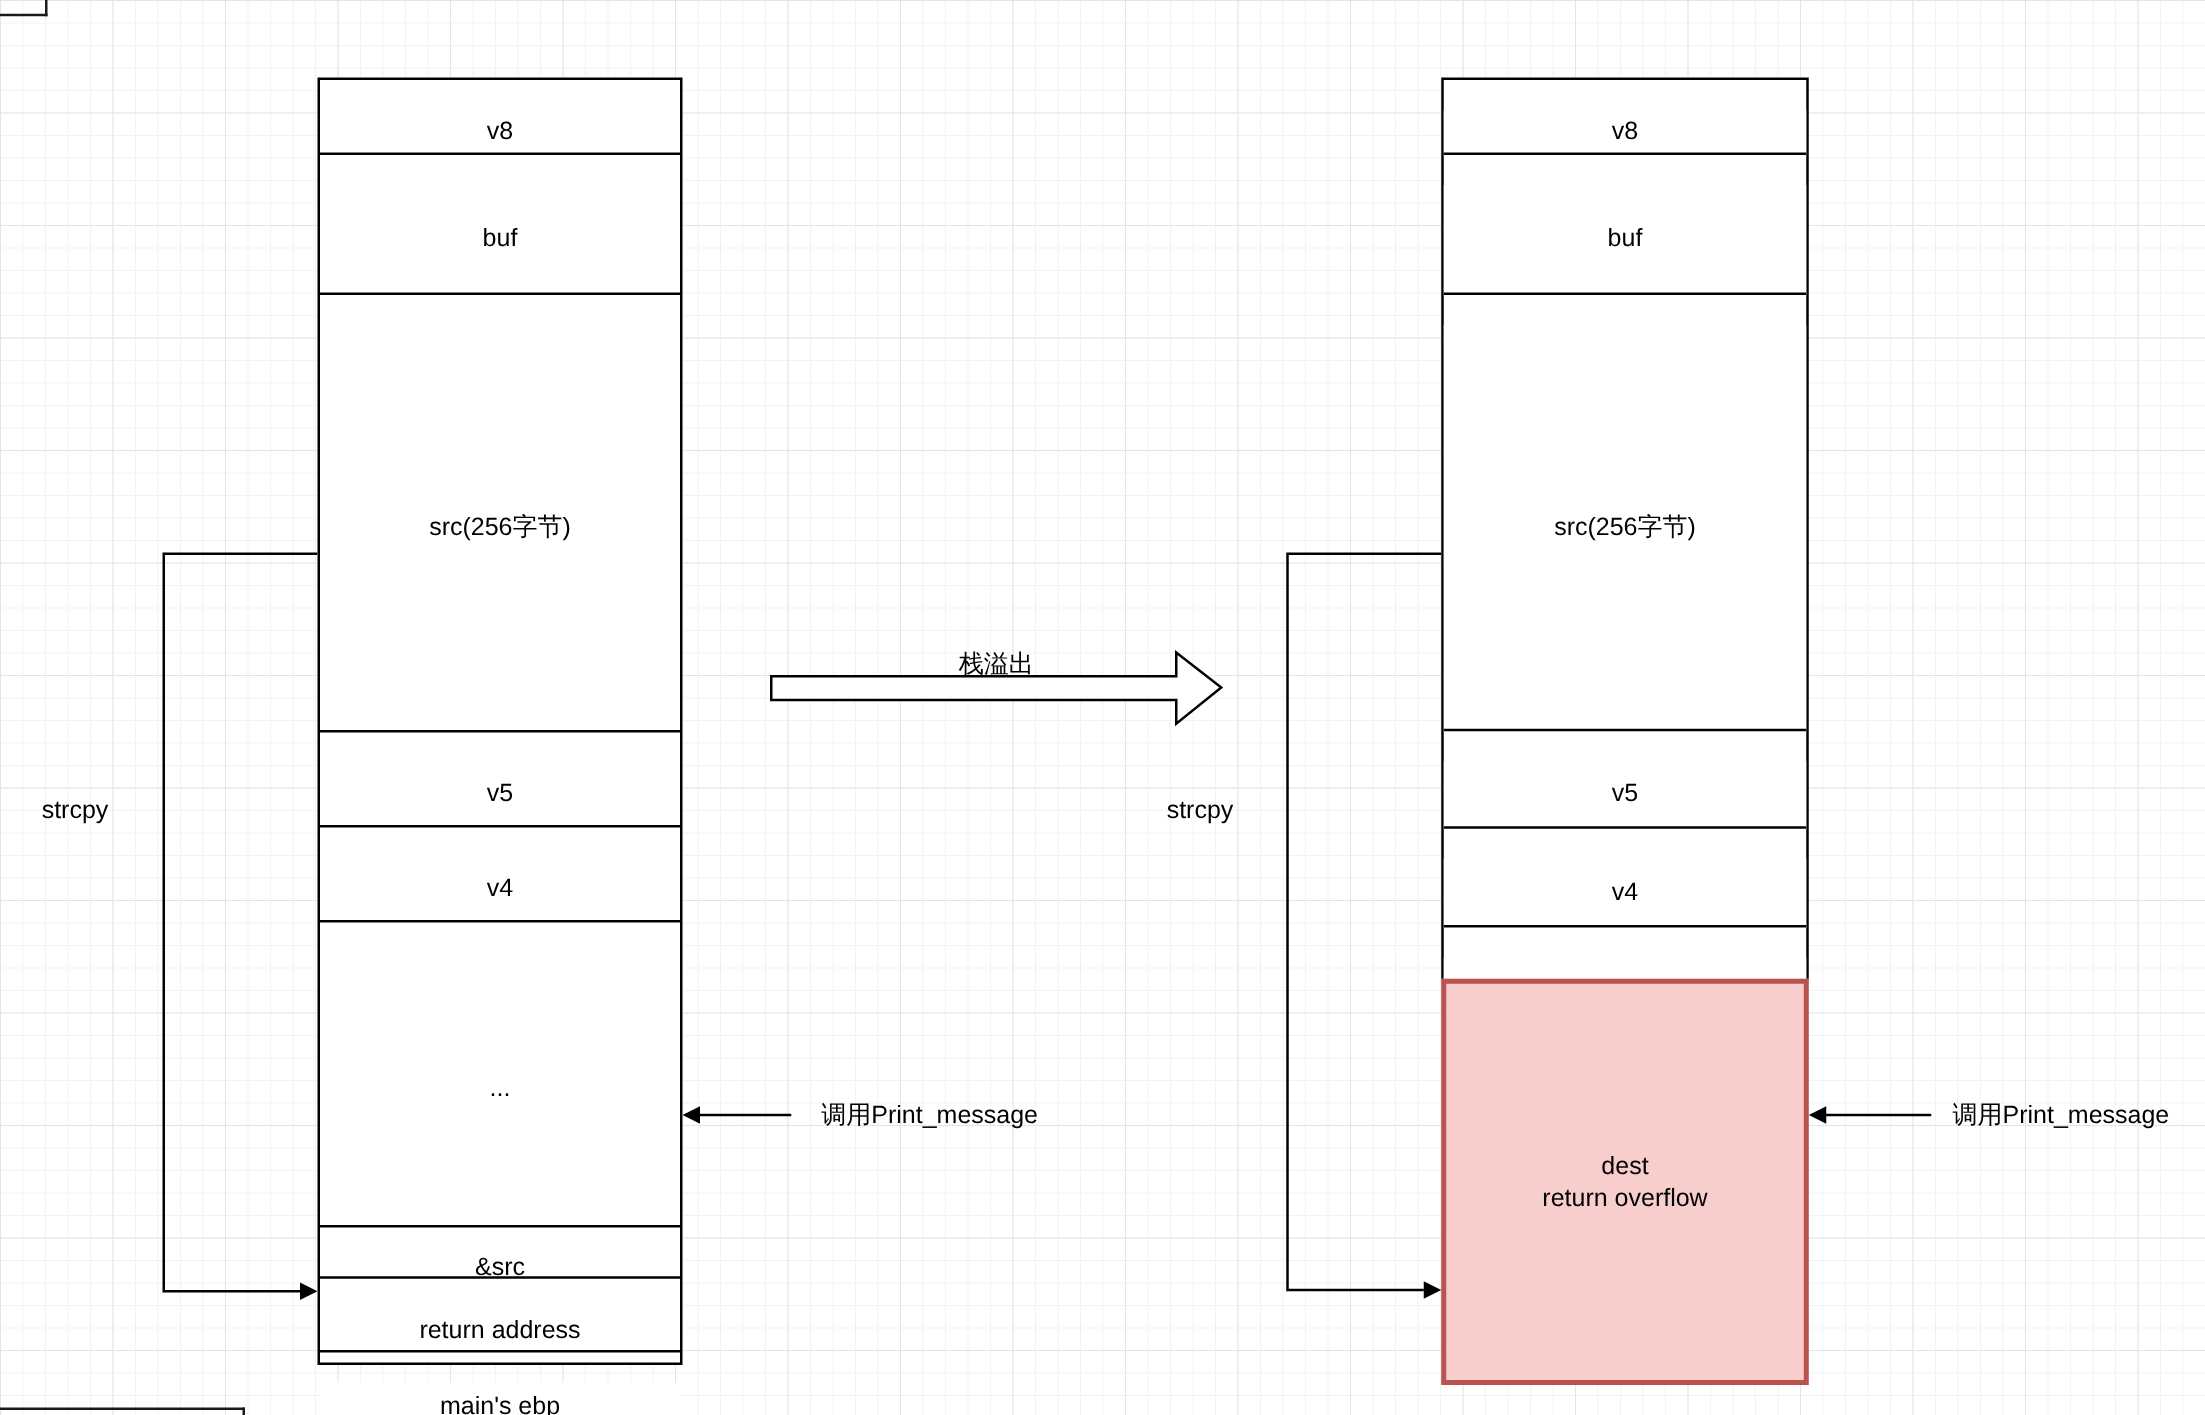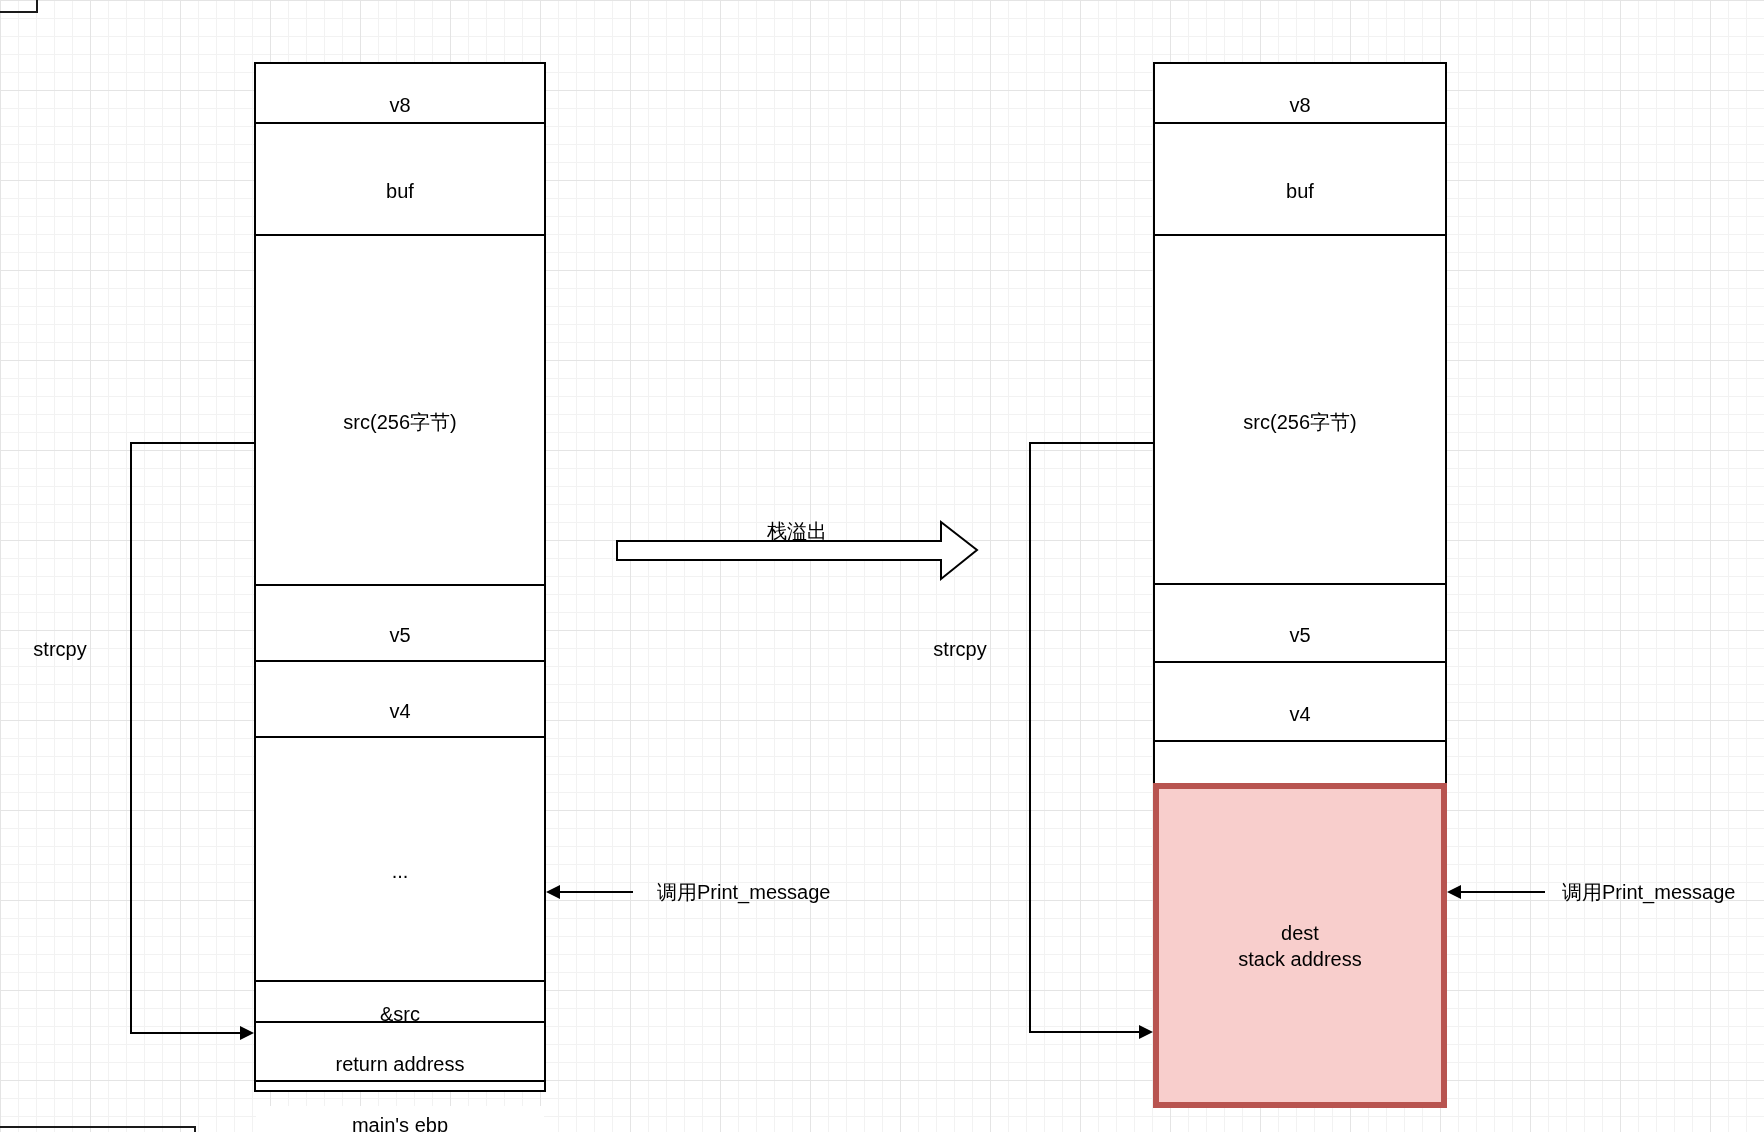--- a/index.html
+++ b/index.html
@@ -19,21 +19,21 @@
     border:2px solid #000;background:#fff;
   }
   .row{
     box-sizing:border-box;border-bottom:2px solid #000;
     display:flex;align-items:center;justify-content:center;
     font-size:20px;line-height:1.2;text-align:center;background:#fff;margin-top:24px;
   }
   .row:last-child{border-bottom:none;}
   .overflow-block{
     position:absolute;box-sizing:border-box;
-    border:6px solid #c2410c;background:#f8cecc;
+    border:4px solid #c2410c;background:#f8cecc;
     display:flex;flex-direction:column;align-items:center;justify-content:center;
     font-size:20px;line-height:26px;text-align:center;
   }
   .label{
     position:absolute;white-space:nowrap;font-size:20px;
     transform:translate(-50%,-50%);
   }
   .label-left{transform:translate(0,-50%);}
   svg.overlay{position:absolute;left:0;top:0;pointer-events:none;}
   .edge-artifact{position:absolute;background:#1a1a1a;}
@@ -114,21 +114,21 @@
   <div class="row" style="height:55px">
       <span>v4</span>
     </div>
   <div class="row" style="height:161px">
       <span>...</span>
     </div>
 </div>
 
 <div class="overflow-block" style="left: 1153px; top: 783px; width: 294px; height: 325px; background: rgb(248, 206, 204); border-color: rgb(184, 84, 80);">
   <div>dest</div>
-  <div>stack address</div>
+  <div>return overflow</div>
 </div>
 
 <div class="label" style="left:797px;top:503px;margin-top:28px;">栈溢出</div>
 
 <div class="label" style="left:60px;top:649px;">strcpy</div>
 
 <div class="label" style="left:960px;top:649px;">strcpy</div>
 
 <div class="label label-left" style="left:657px;top:892px;">调用Print_message</div>
 

